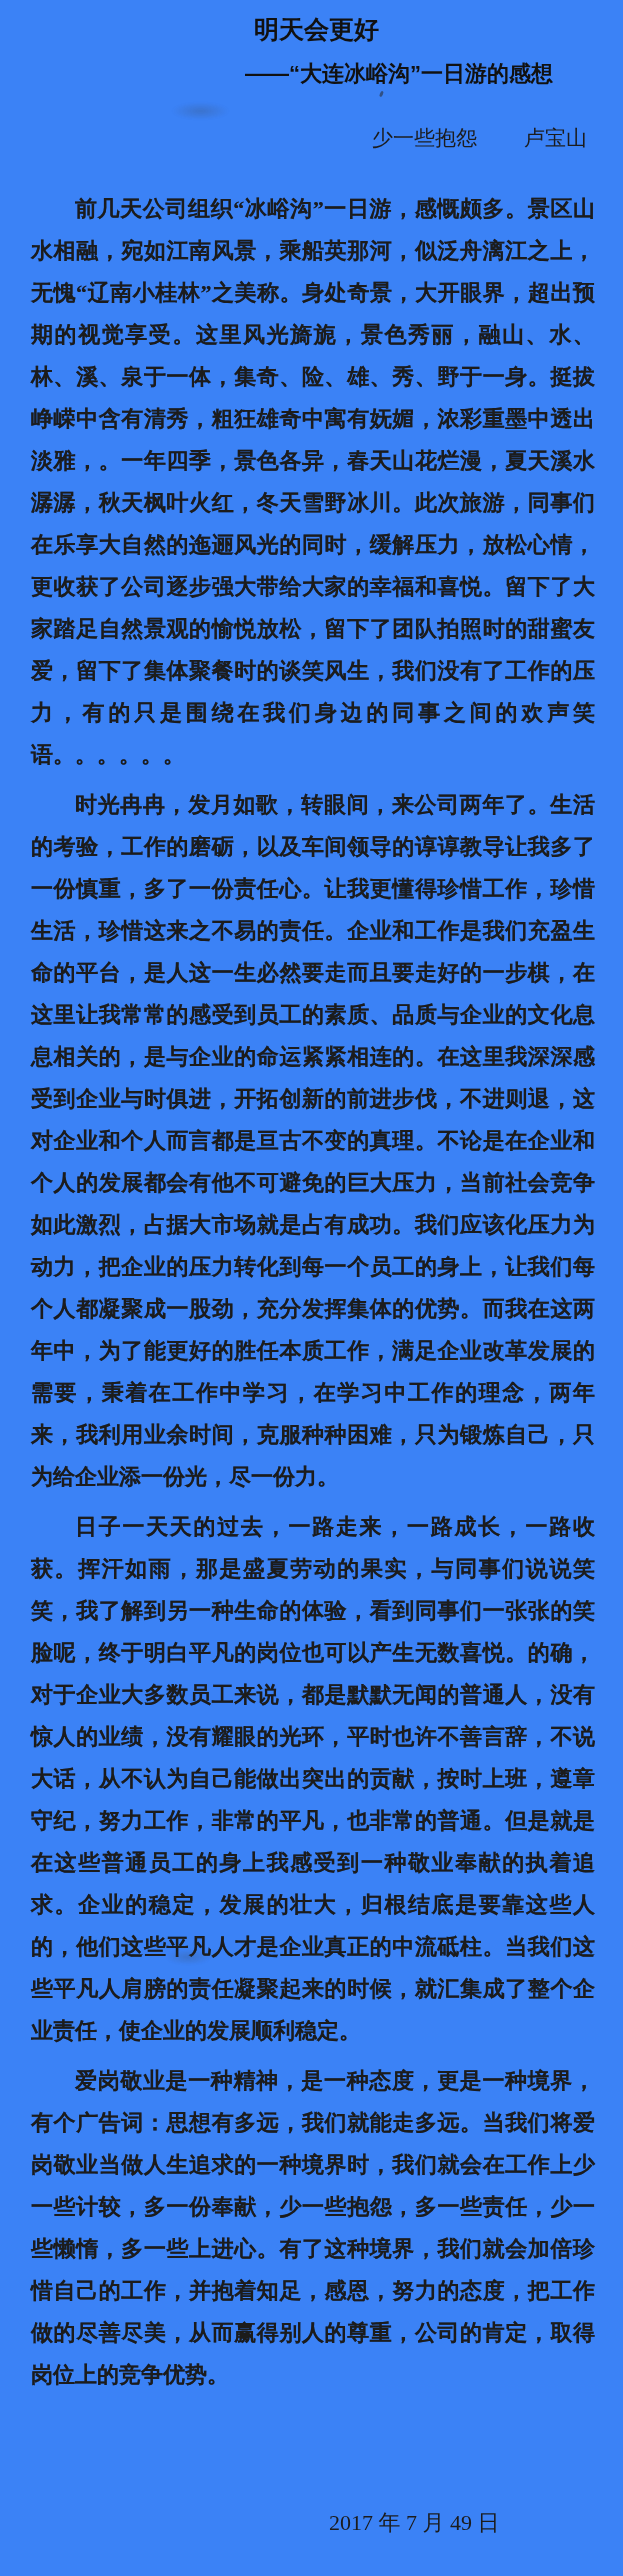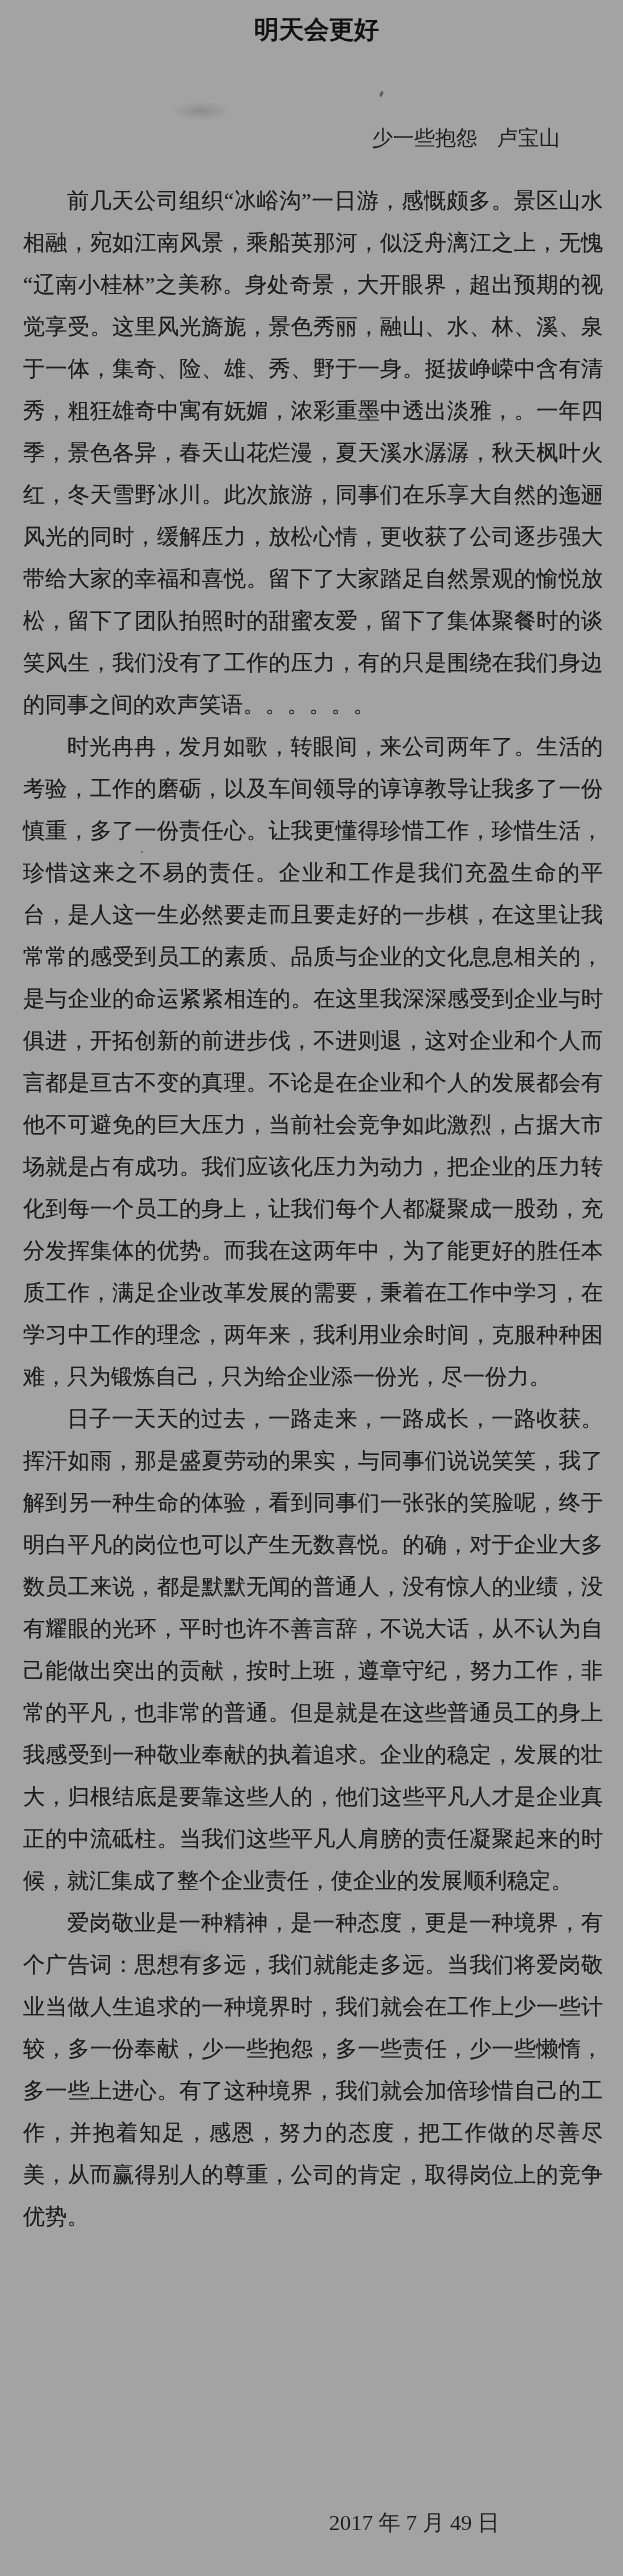--- a/index.html
+++ b/index.html
@@ -4,21 +4,21 @@
 <style>
   html, body {
     margin: 0;
     padding: 0;
     background: #ffffff;
   }
   .page {
     position: relative;
     width: 623px;
     height: 2576px;
-    background: #a3a3a3;
+    background: #3b82f6;
     overflow: hidden;
     color: #1c1c1c;
   }
   .title {
     position: absolute;
     left: 254px;
     top: 13px;
     margin: 0;
     font-family: "Liberation Sans", "DejaVu Sans", sans-serif;
     font-weight: 700;
@@ -40,36 +40,37 @@
   }
   .byline {
     position: absolute;
     left: 372px;
     top: 124px;
     font-family: "Liberation Serif", "DejaVu Serif", serif;
     font-size: 21px;
     white-space: nowrap;
   }
   .byline .byline-author {
-    margin-left: 20px;
+    margin-left: 47px;
   }
   .body-text {
     position: absolute;
     left: 23px;
     top: 180px;
     width: 580px;
     font-family: "Liberation Serif", "DejaVu Serif", serif;
     font-size: 22px;
     line-height: 42px;
     text-align: justify;
     text-shadow: 0 0 0.5px rgba(0,0,0,0.45);
   }
   .body-text p {
-    margin: 0;
+    margin: 8px;
     text-indent: 2em;
+    font-weight: bold;
   }
   .date-line {
     position: absolute;
     left: 329px;
     top: 2508px;
     font-family: "Liberation Serif", "DejaVu Serif", serif;
     font-size: 22px;
     white-space: nowrap;
   }
   
@@ -89,20 +90,21 @@
   .speck-1 { left: 380px; top: 91px; width: 3.3px; height: 5.7px; transform: rotate(25deg); }
   .speck-2 { left: 141px; top: 851px; width: 2.4px; height: 2.4px; }
 </style>
 </head>
 <body>
 
 <div class="page">
 
   <h1 class="title">明天会更好</h1>
 
+  <h2 class="subtitle">——“大连冰峪沟”一日游的感想</h2>
 
   <div class="byline">
     <span>少一些抱怨</span><span class="byline-author">卢宝山</span>
   </div>
 
   <div class="body-text">
     <p>前几天公司组织“冰峪沟”一日游，感慨颇多。景区山水相融，宛如江南风景，乘船英那河，似泛舟漓江之上，无愧“辽南小桂林”之美称。身处奇景，大开眼界，超出预期的视觉享受。这里风光旖旎，景色秀丽，融山、水、林、溪、泉于一体，集奇、险、雄、秀、野于一身。挺拔峥嵘中含有清秀，粗狂雄奇中寓有妩媚，浓彩重墨中透出淡雅，。一年四季，景色各异，春天山花烂漫，夏天溪水潺潺，秋天枫叶火红，冬天雪野冰川。此次旅游，同事们在乐享大自然的迤逦风光的同时，缓解压力，放松心情，更收获了公司逐步强大带给大家的幸福和喜悦。留下了大家踏足自然景观的愉悦放松，留下了团队拍照时的甜蜜友爱，留下了集体聚餐时的谈笑风生，我们没有了工作的压力，有的只是围绕在我们身边的同事之间的欢声笑语。。。。。。</p>
     <p>时光冉冉，发月如歌，转眼间，来公司两年了。生活的考验，工作的磨砺，以及车间领导的谆谆教导让我多了一份慎重，多了一份责任心。让我更懂得珍惜工作，珍惜生活，珍惜这来之不易的责任。企业和工作是我们充盈生命的平台，是人这一生必然要走而且要走好的一步棋，在这里让我常常的感受到员工的素质、品质与企业的文化息息相关的，是与企业的命运紧紧相连的。在这里我深深感受到企业与时俱进，开拓创新的前进步伐，不进则退，这对企业和个人而言都是亘古不变的真理。不论是在企业和个人的发展都会有他不可避免的巨大压力，当前社会竞争如此激烈，占据大市场就是占有成功。我们应该化压力为动力，把企业的压力转化到每一个员工的身上，让我们每个人都凝聚成一股劲，充分发挥集体的优势。而我在这两年中，为了能更好的胜任本质工作，满足企业改革发展的需要，秉着在工作中学习，在学习中工作的理念，两年来，我利用业余时间，克服种种困难，只为锻炼自己，只为给企业添一份光，尽一份力。</p>
     <p>日子一天天的过去，一路走来，一路成长，一路收获。挥汗如雨，那是盛夏劳动的果实，与同事们说说笑笑，我了解到另一种生命的体验，看到同事们一张张的笑脸呢，终于明白平凡的岗位也可以产生无数喜悦。的确，对于企业大多数员工来说，都是默默无闻的普通人，没有惊人的业绩，没有耀眼的光环，平时也许不善言辞，不说大话，从不认为自己能做出突出的贡献，按时上班，遵章守纪，努力工作，非常的平凡，也非常的普通。但是就是在这些普通员工的身上我感受到一种敬业奉献的执着追求。企业的稳定，发展的壮大，归根结底是要靠这些人的，他们这些平凡人才是企业真正的中流砥柱。当我们这些平凡人肩膀的责任凝聚起来的时候，就汇集成了整个企业责任，使企业的发展顺利稳定。</p>
     <p>爱岗敬业是一种精神，是一种态度，更是一种境界，有个广告词：思想有多远，我们就能走多远。当我们将爱岗敬业当做人生追求的一种境界时，我们就会在工作上少一些计较，多一份奉献，少一些抱怨，多一些责任，少一些懒惰，多一些上进心。有了这种境界，我们就会加倍珍惜自己的工作，并抱着知足，感恩，努力的态度，把工作做的尽善尽美，从而赢得别人的尊重，公司的肯定，取得岗位上的竞争优势。</p>

